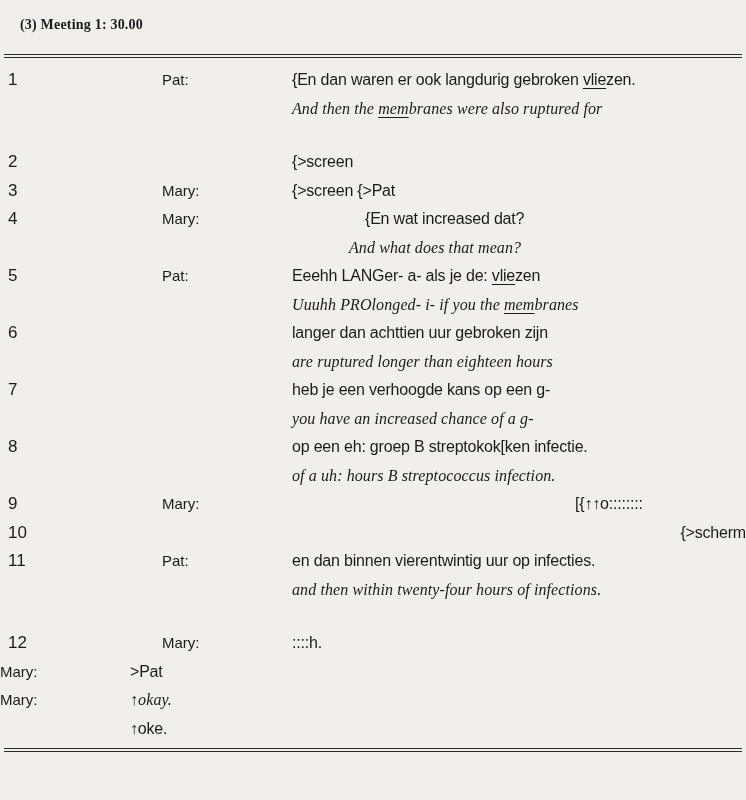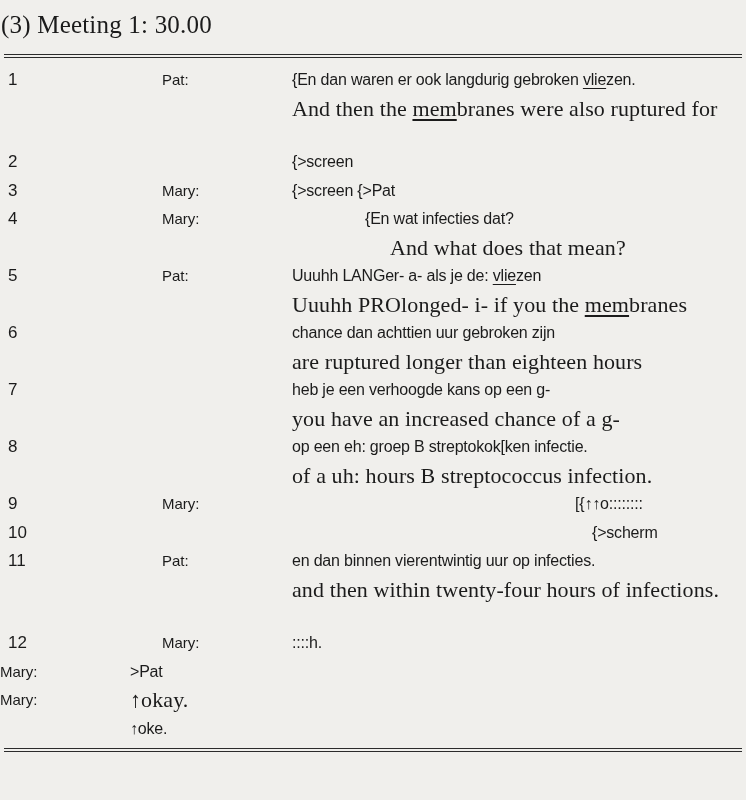--- a/index.html
+++ b/index.html
@@ -9,24 +9,25 @@
     background: #f0efec;
     color: #1b1b1b;
     font-family: "Liberation Sans", sans-serif;
     box-sizing: border-box;
     padding-top: 12px;
     overflow: hidden;
     position: relative;
   }
   .title {
     font-family: "Liberation Serif", serif;
-    font-size: 25px;
+    font-size: 14px;
     line-height: 26px;
-    padding-left: 1px;
+    padding-left: 20px;
     letter-spacing: 0.2px;
+    font-weight: bold;
   }
   .rule {
     margin: 16px 4px 0 4px;
     height: 2px;
     border-top: 1.6px solid #2b2b2b;
     border-bottom: 1px solid #2b2b2b;
   }
   .rule.bottom { margin-top: 5px; }
   .rows {
     padding-top: 8px;
@@ -50,21 +51,22 @@
   .col-text { flex: 1; min-width: 0; }
   .line {
     height: 28.5px;
     line-height: 28.5px;
     white-space: nowrap;
     font-size: 16px;
     letter-spacing: -0.2px;
   }
   .line.translation {
     font-family: "Liberation Serif", serif;
-    font-size: 22px;
+    font-style: italic;
+    font-size: 16px;
     letter-spacing: 0.1px;
   }
   .u { text-decoration: underline; text-underline-offset: 3px; }
 </style>
 </head>
 <body>
 
 <div class="page">
   <div class="title">(3) Meeting 1: 30.00</div>
   <div class="rule top"></div>
@@ -88,37 +90,37 @@
         <div class="col-num">3</div>
         <div class="col-speaker">Mary:</div>
         <div class="col-text">
           <div class="line speech"><span>{&gt;screen {&gt;Pat</span></div>
         </div>
       </div>
       <div class="row">
         <div class="col-num">4</div>
         <div class="col-speaker">Mary:</div>
         <div class="col-text">
-          <div class="line speech" style="margin-left: 73px;"><span>{En wat infecties dat?</span></div>
-          <div class="line translation" style="margin-left: 98px;"><span>And what does that mean?</span></div>
+          <div class="line speech" style="margin-left: 73px;"><span>{En wat increased dat?</span></div>
+          <div class="line translation" style="margin-left: 57px;"><span>And what does that mean?</span></div>
         </div>
       </div>
       <div class="row">
         <div class="col-num">5</div>
         <div class="col-speaker">Pat:</div>
         <div class="col-text">
-          <div class="line speech"><span>Uuuhh LANGer- a- als je de: </span><span class="u">vlie</span><span>zen</span></div>
+          <div class="line speech"><span>Eeehh LANGer- a- als je de: </span><span class="u">vlie</span><span>zen</span></div>
           <div class="line translation"><span>Uuuhh PROlonged- i- if you the </span><span class="u">mem</span><span>branes</span></div>
         </div>
       </div>
       <div class="row">
         <div class="col-num">6</div>
         <div class="col-speaker"></div>
         <div class="col-text">
-          <div class="line speech"><span>chance dan achttien uur gebroken zijn</span></div>
+          <div class="line speech"><span>langer dan achttien uur gebroken zijn</span></div>
           <div class="line translation"><span>are ruptured longer than eighteen hours</span></div>
         </div>
       </div>
       <div class="row">
         <div class="col-num">7</div>
         <div class="col-speaker"></div>
         <div class="col-text">
           <div class="line speech"><span>heb je een verhoogde kans op een g-</span></div>
           <div class="line translation"><span>you have an increased chance of a g-</span></div>
         </div>
@@ -135,21 +137,21 @@
         <div class="col-num">9</div>
         <div class="col-speaker">Mary:</div>
         <div class="col-text">
           <div class="line speech" style="margin-left: 283px;"><span>[{↑↑o::::::::</span></div>
         </div>
       </div>
       <div class="row">
         <div class="col-num">10</div>
         <div class="col-speaker"></div>
         <div class="col-text">
-          <div class="line speech" style="margin-left: 300px;"><span>{&gt;scherm</span></div>
+          <div class="line speech" style="margin-left: 300px; text-align: right;"><span>{&gt;scherm</span></div>
         </div>
       </div>
       <div class="row">
         <div class="col-num">11</div>
         <div class="col-speaker">Pat:</div>
         <div class="col-text">
           <div class="line speech"><span>en dan binnen vierentwintig uur op infecties.</span></div>
           <div class="line translation"><span>and then within twenty-four hours of infections.</span></div>
         </div>
       </div>

